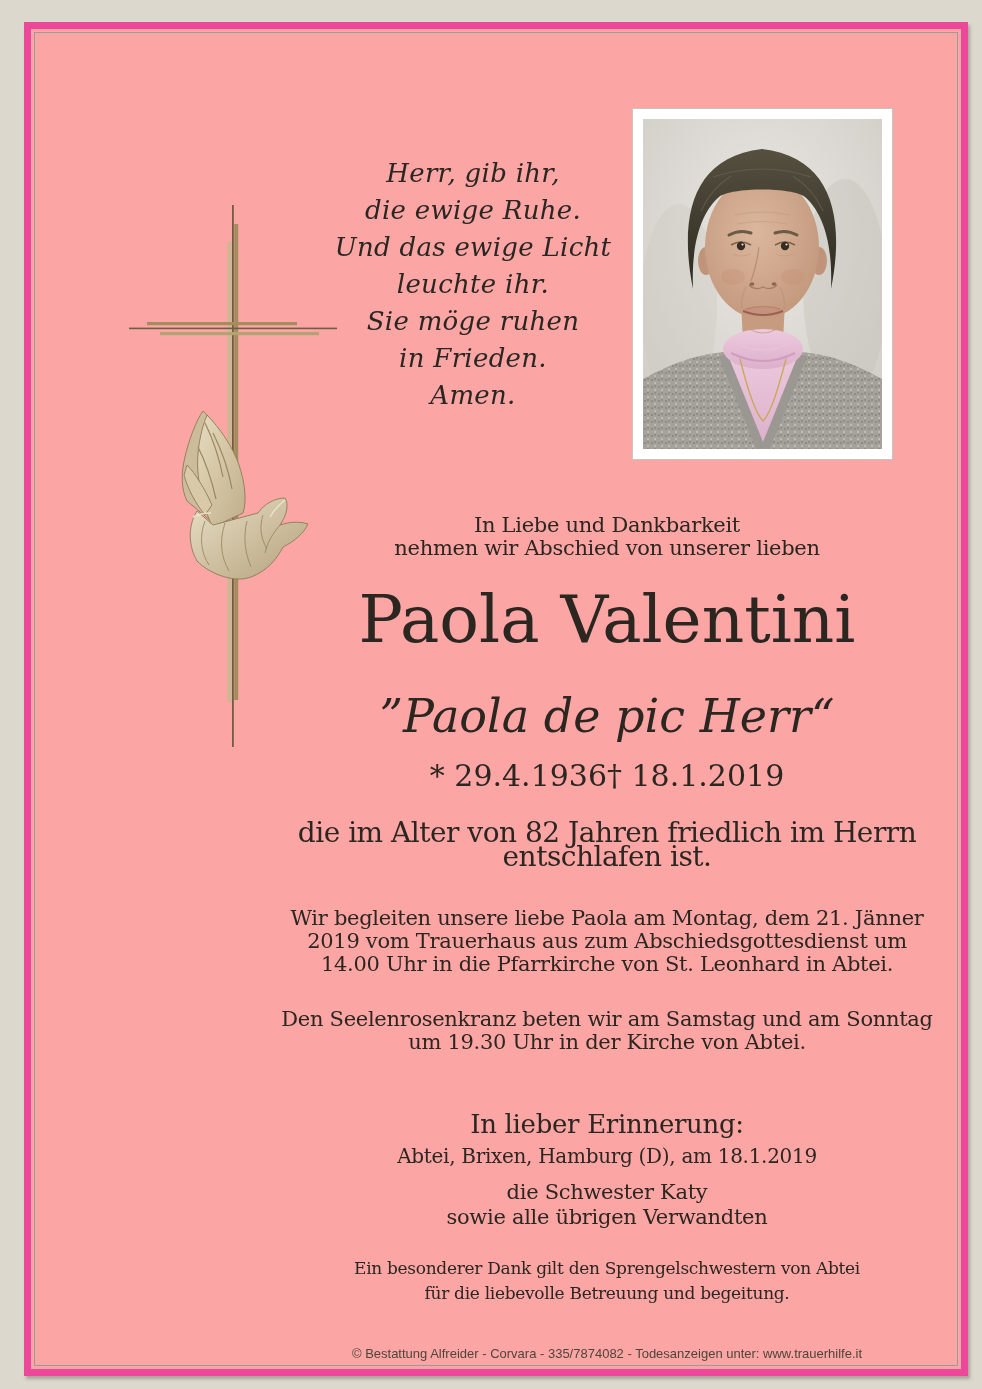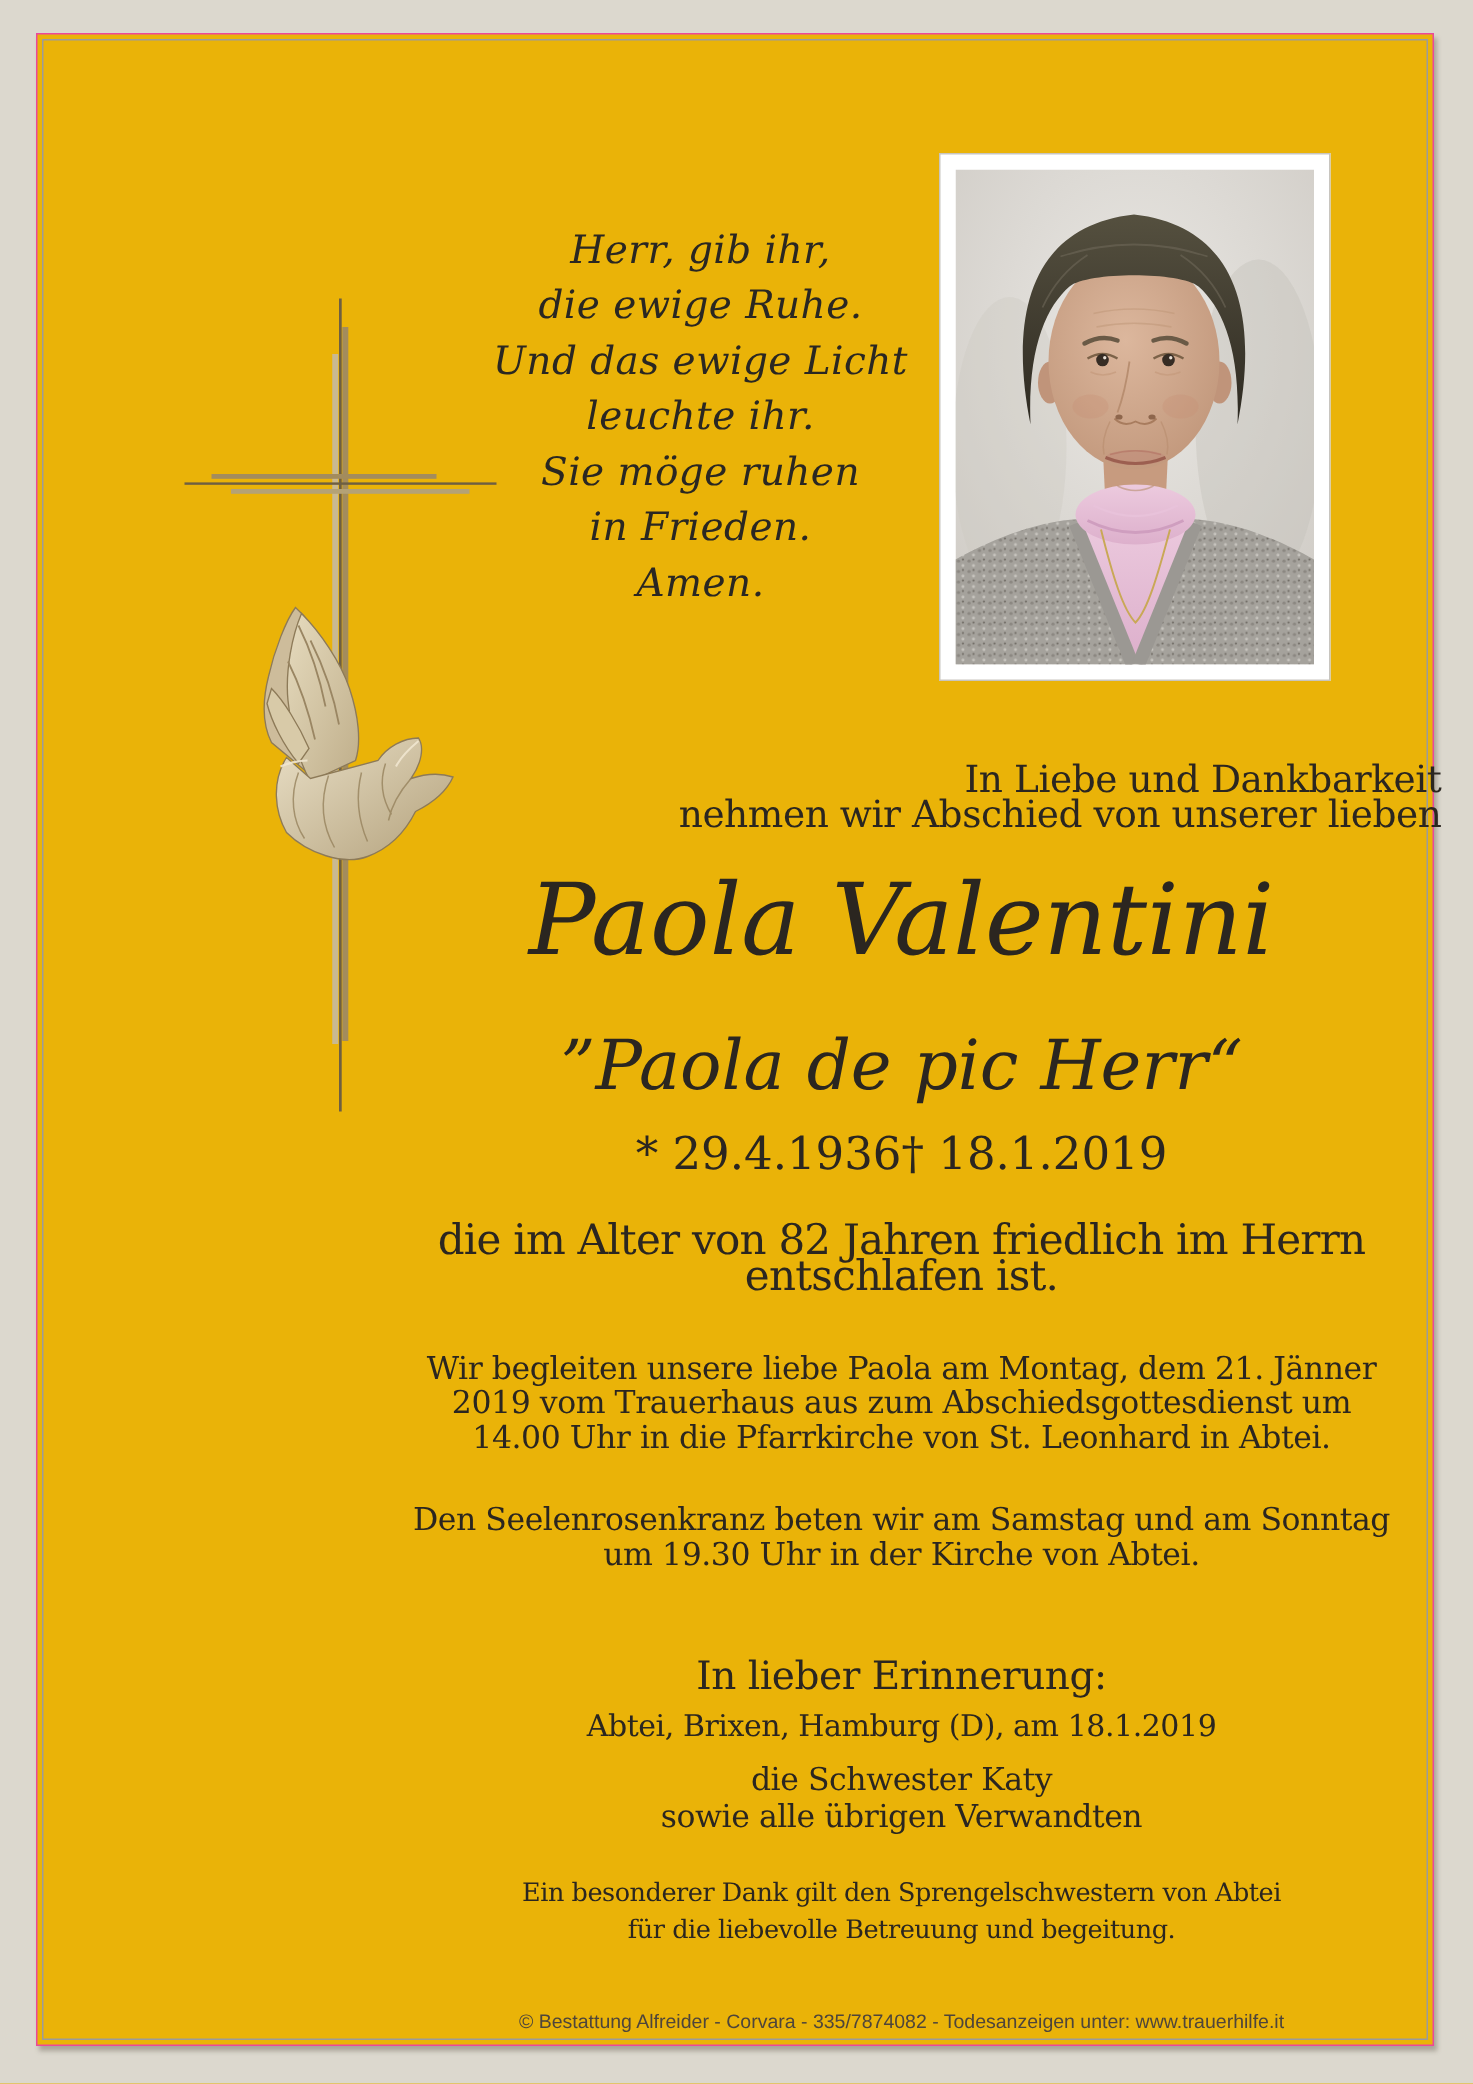--- a/index.html
+++ b/index.html
@@ -5,22 +5,22 @@
   html,body { margin:0; padding:0; }
   body {
     width:982px; height:1389px; position:relative;
     background:#dcd8ce;
     font-family:"DejaVu Serif", serif;
     color:#2b2620;
     overflow:hidden;
   }
   .card {
     position:absolute; left:24px; top:22px; width:930px; height:1340px;
-    background:#eab308;
-    border:1px solid #ec4899;
+    background:#fca5a5;
+    border:7px solid #ec4899;
     box-shadow:2px 3px 3px rgba(95,88,75,.4);
   }
   .card-inner-border {
     position:absolute; inset:3px;
     border:1px solid #9b9b9b;
     pointer-events:none;
   }
   .prayer {
     position:absolute; left:242px; top:126px; width:400px;
     text-align:center; font-style:italic;
@@ -31,22 +31,22 @@
   .hands-svg { position:absolute; left:136px; top:376px; }
   .photo-frame {
     position:absolute; left:601px; top:79px;
     width:239px; height:330px;
     background:#ffffff; border:1px solid #c8c5bf; padding:10px;
   }
   .col {
     position:absolute; left:216px; width:720px; text-align:center;
     letter-spacing:-0.3px;
   }
-  .intro  { top:485px; font-size:25px; line-height:23px;text-align:right; }
-  .name   { top:556px; font-size:66px; line-height:70px; font-style:italic; font-weight:normal; margin:0; letter-spacing:0; }
+  .intro  { top:485px; font-size:21px; line-height:23px; }
+  .name   { top:556px; font-size:66px; line-height:70px; font-weight:normal; margin:0; letter-spacing:0; }
   .nickname { top:662px; font-size:46px; line-height:50px; font-style:italic; letter-spacing:0; }
   .dates  { top:730px; font-size:30px; line-height:34px; letter-spacing:0; }
   .dates .birth { }
   .ageline { top:792px; font-size:28px; line-height:24px; letter-spacing:-0.5px; }
   .funeral { top:878px; font-size:21px; line-height:23px; }
   .rosary  { top:979px; font-size:21px; line-height:23px; }
   .rem-heading { top:1083px; font-size:26px; line-height:25px; }
   .mourners { top:1119px; font-size:21px; line-height:25px;margin-top:32px; }
   .places  { top:1116px; font-size:20px; line-height:23px; }
   .thanks  { top:1227px; font-size:17px; line-height:25px; }

